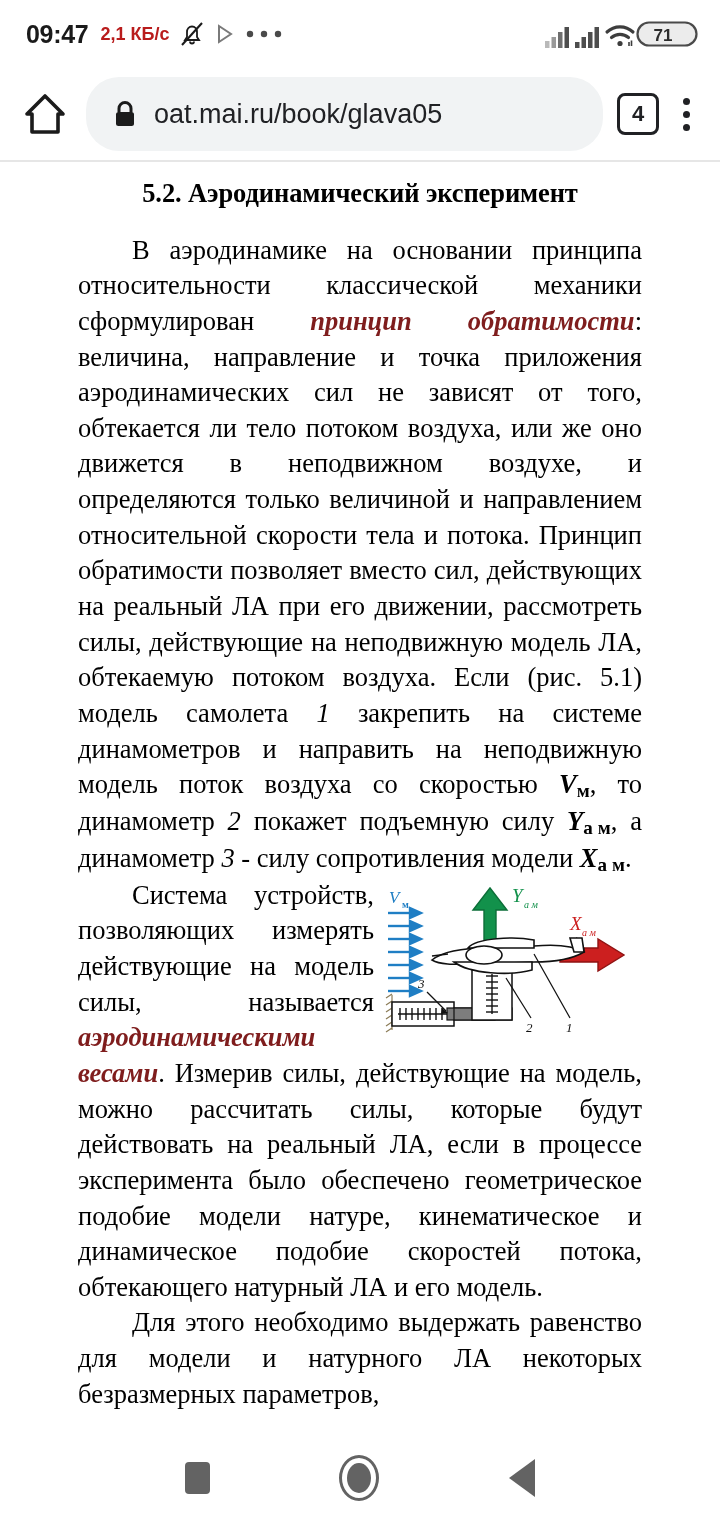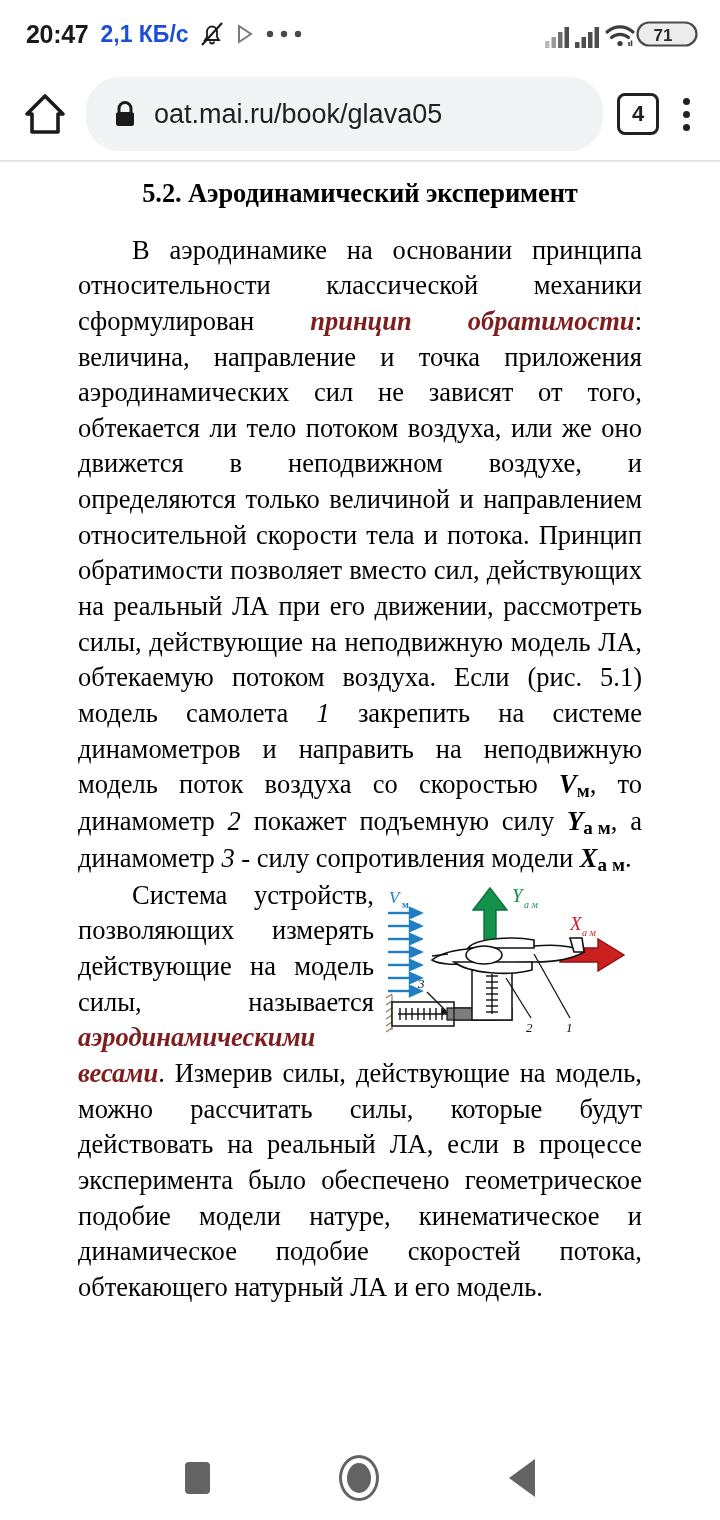--- a/index.html
+++ b/index.html
@@ -14,21 +14,21 @@
   .statusbar {
     height: 68px;
     display: flex;
     align-items: center;
     padding: 0 22px 0 26px;
     background: #ffffff;
     color: #1b1b1b;
   }
   .sb-left { display: flex; align-items: center; gap: 10px; flex: 1; }
   .sb-time { font-size: 25px; font-weight: 700; letter-spacing: -0.3px; color: #1a1a1a; }
-  .sb-rate { font-size: 23px; font-weight: 600; color: #1d4ed8; margin-left: 2px; }
+  .sb-rate { font-size: 18px; font-weight: 600; color: #b91c1c; margin-left: 2px; }
   .sb-right { display: flex; align-items: flex-end; gap: 0; }
   .ic { display: inline-block; line-height: 0; }
 
   
   .browserbar {
     height: 92px;
     display: flex;
     align-items: center;
     padding: 0 20px 0 18px;
     background: #ffffff;
@@ -135,21 +135,21 @@
     border-top: 19px solid transparent;
     border-bottom: 19px solid transparent;
     border-right: 26px solid #636363;
   }
 </style>
 </head>
 <body>
 
 <div class="statusbar">
   <div class="sb-left">
-    <span class="sb-time">20:47</span>
+    <span class="sb-time">09:47</span>
     <span class="sb-rate">2,1 КБ/с</span>
     <span class="ic">
       <svg width="26" height="28" viewBox="0 0 26 28">
         <path d="M6 20h14l-2-3v-5c0-3-2-5.5-5-5.5S8 9 8 12v5l-2 3z" fill="none" stroke="#1b1b1b" stroke-width="1.8"></path>
         <path d="M11 21.5a2 2 0 0 0 4 0" fill="none" stroke="#1b1b1b" stroke-width="1.8"></path>
         <line x1="3" y1="25" x2="23" y2="3" stroke="#1b1b1b" stroke-width="2.1"></line>
       </svg>
     </span>
     <span class="ic">
       <svg width="20" height="22" viewBox="0 0 20 22">
@@ -344,20 +344,21 @@
           <polygon points="58,126 64,131 57,132" fill="#111"></polygon>
           <text x="34" y="106" font-family="Liberation Serif, serif" font-style="italic" font-size="13" fill="#111">3</text>
           <text x="142" y="150" font-family="Liberation Serif, serif" font-style="italic" font-size="13" fill="#111">2</text>
           <text x="182" y="150" font-family="Liberation Serif, serif" font-style="italic" font-size="13" fill="#111">1</text>
         </svg>
       </div>
     </div>
 
     <p class="indent"><span>Система устройств, позволяющих измерять действующие на модель силы, называется </span><span class="term">аэродинамическими весами</span><span>. Измерив силы, действующие на модель, можно рассчитать силы, которые будут действовать на реальный ЛА, если в процессе эксперимента было обеспечено геометрическое подобие модели натуре, кинематическое и динамическое подобие скоростей потока, обтекающего натурный ЛА и его модель.</span></p>
 
+    <p class="indent">Для этого необходимо выдержать равенство для модели и натурного ЛА некоторых безразмерных параметров,</p>
   </div>
 </div>
 
 <div class="navbar">
   <div class="nav-sq"></div>
   <div class="nav-circle">
       <i></i>
     </div>
   <div class="nav-tri"></div>
 </div>

